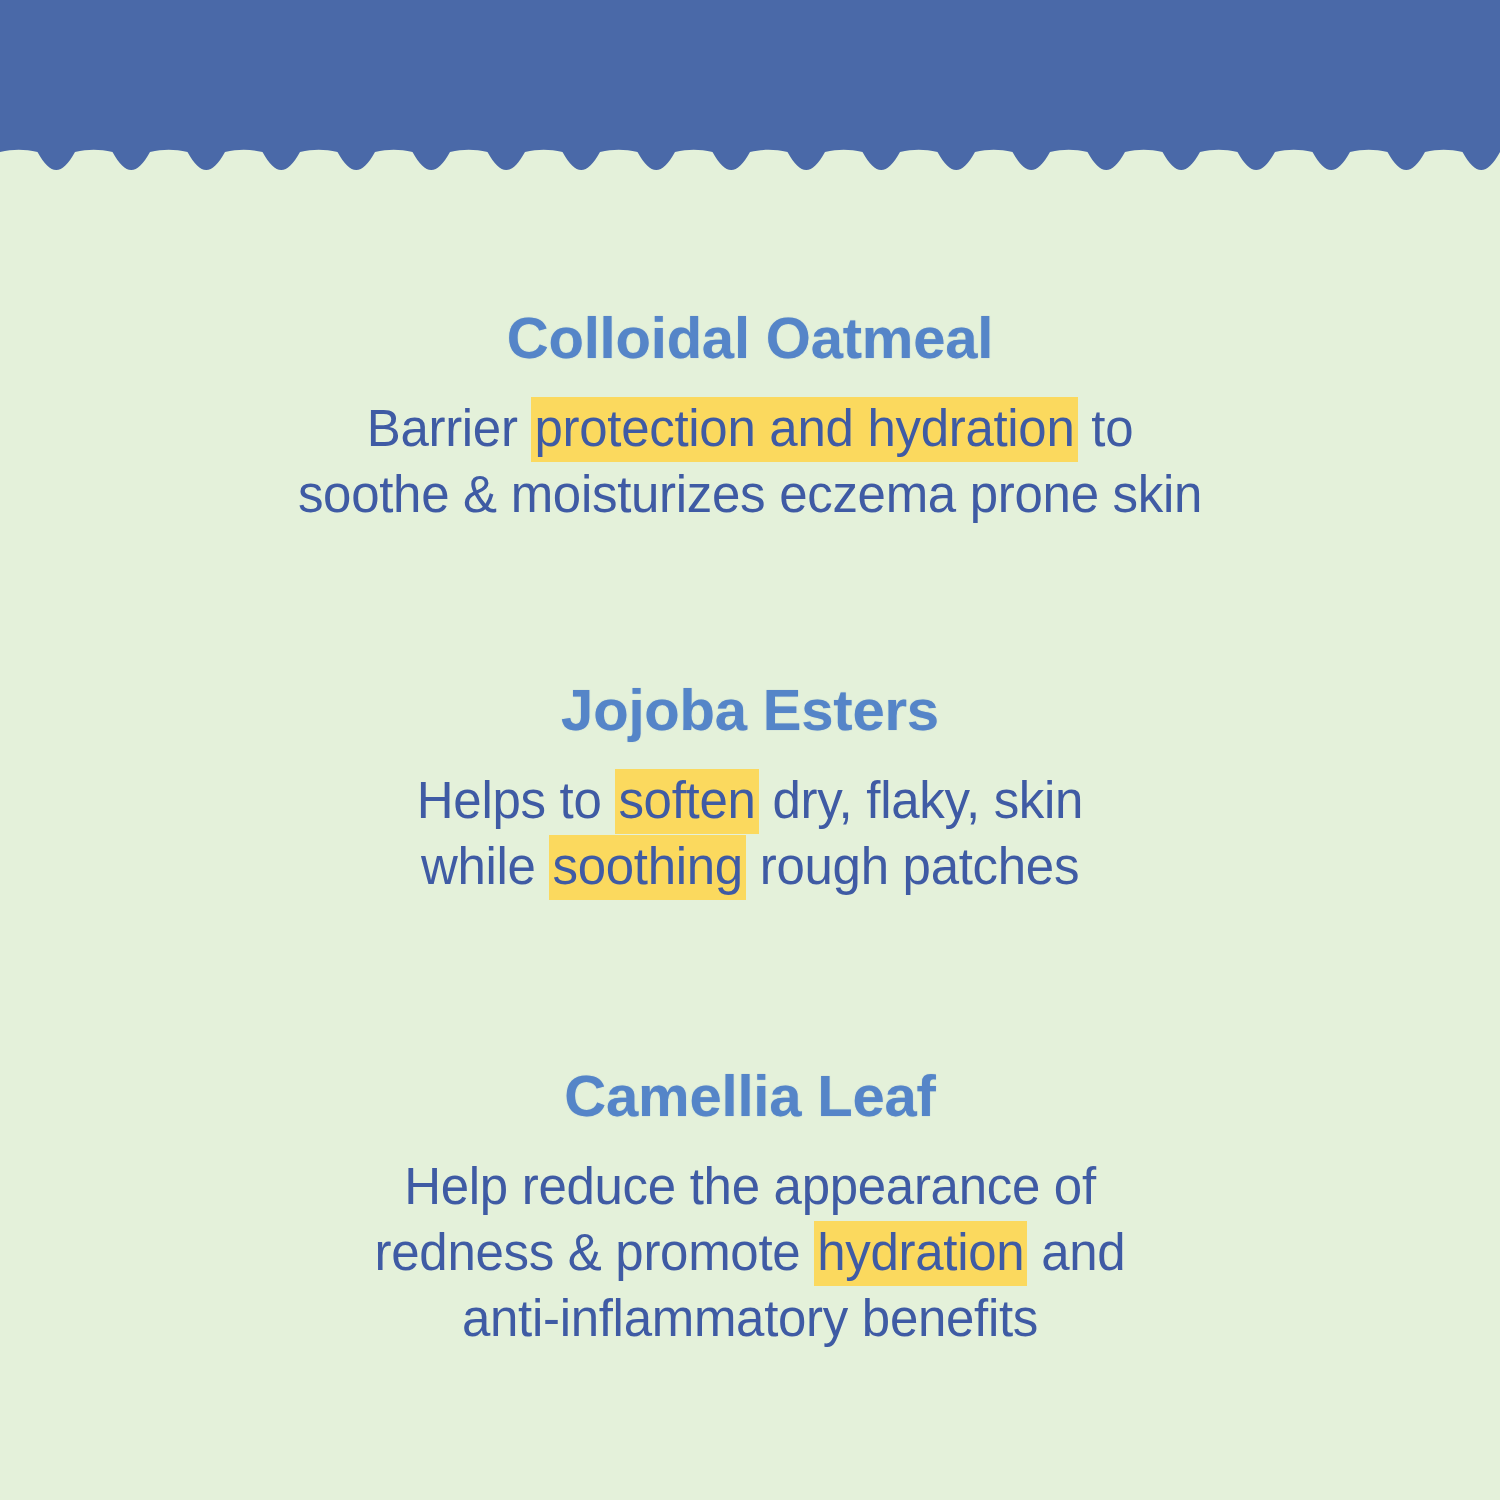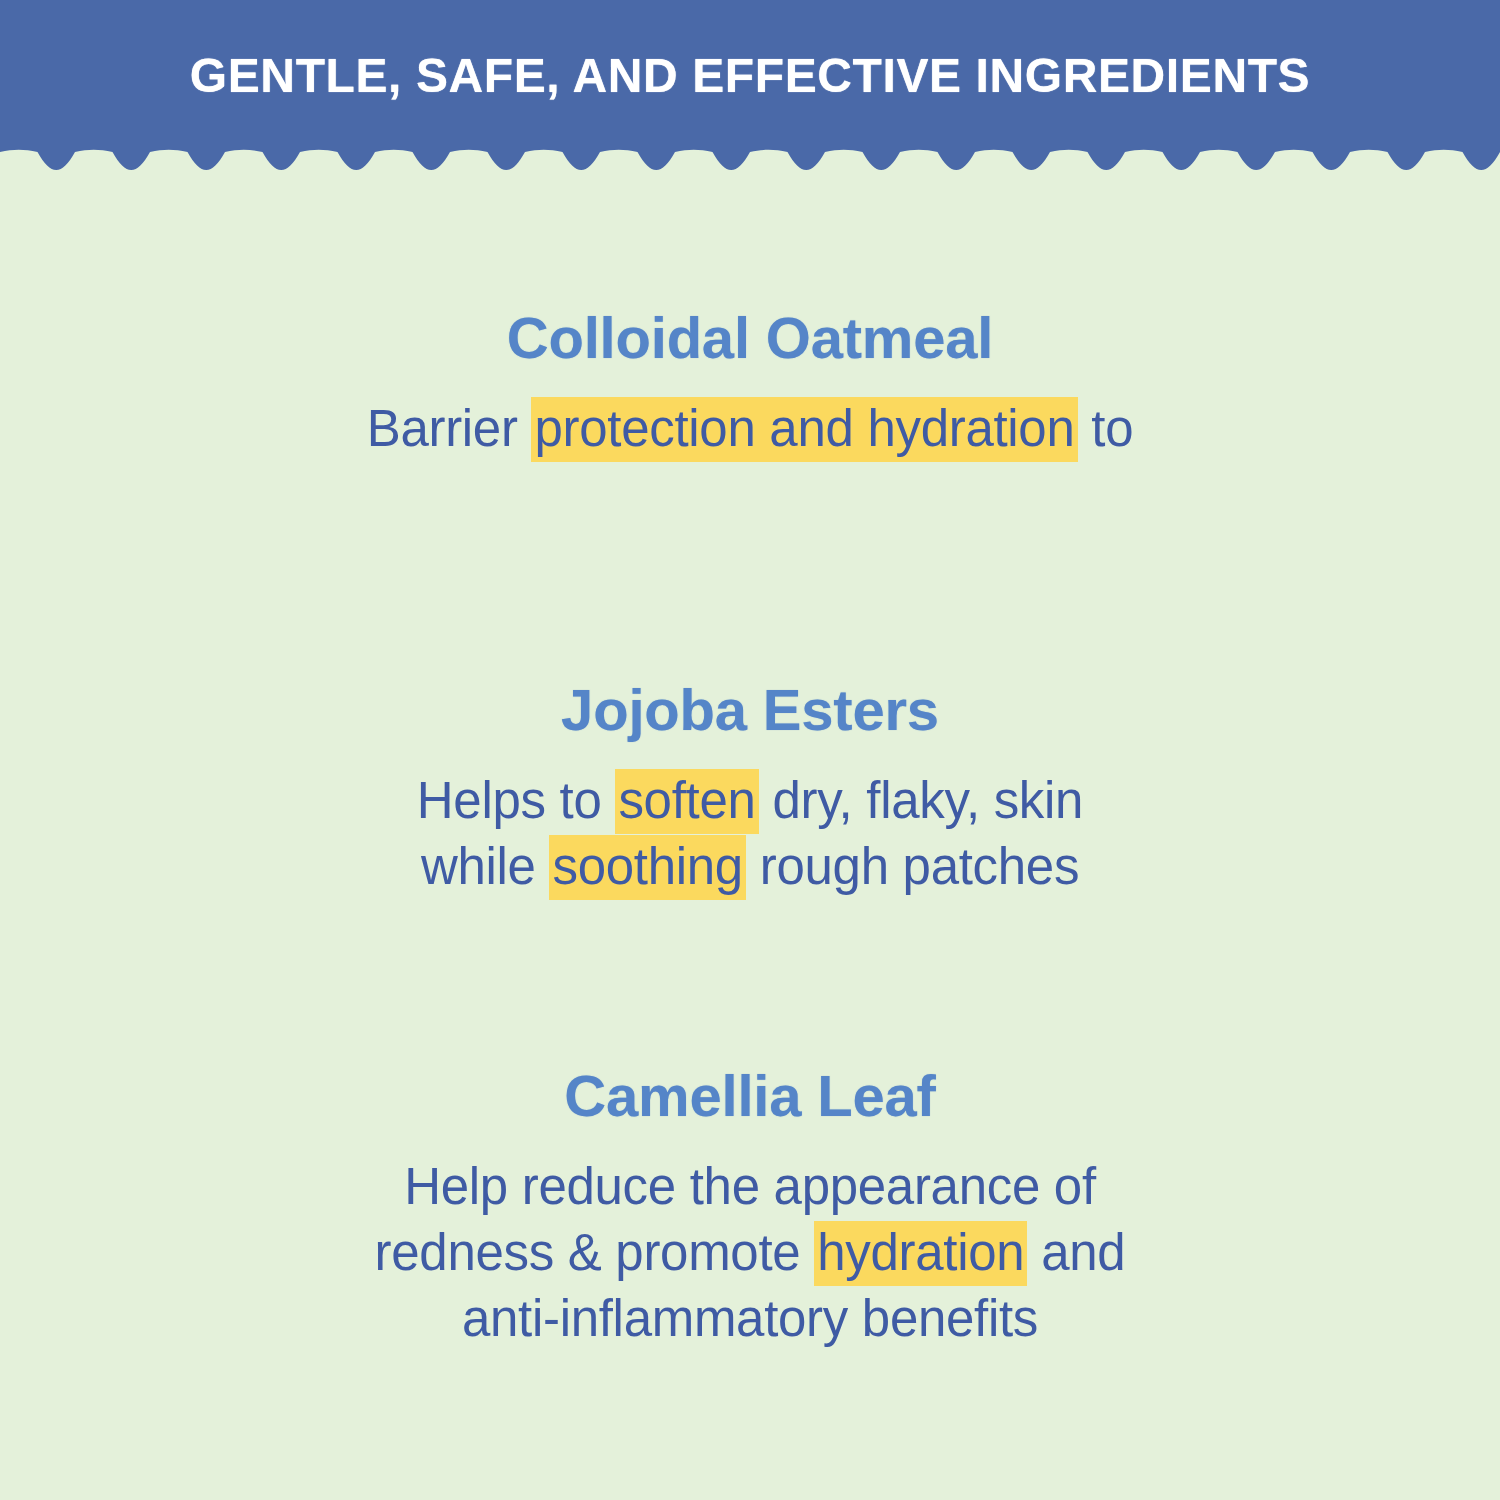--- a/index.html
+++ b/index.html
@@ -100,29 +100,29 @@
     -webkit-box-decoration-break: clone;
   }
 </style>
 </head>
 <body>
 
 <div class="banner">
   <svg class="banner-bg" viewBox="0 0 1500 176" preserveAspectRatio="none" xmlns="http://www.w3.org/2000/svg">
     <path id="banner-path" d="M0,0 L1500,0 L1500,152 C1486.5,176.15 1476,176.15 1462.5,152 C1449,149.125 1438.5,149.125 1425,152 C1411.5,176.15 1401,176.15 1387.5,152 C1374,149.125 1363.5,149.125 1350,152 C1336.5,176.15 1326,176.15 1312.5,152 C1299,149.125 1288.5,149.125 1275,152 C1261.5,176.15 1251,176.15 1237.5,152 C1224,149.125 1213.5,149.125 1200,152 C1186.5,176.15 1176,176.15 1162.5,152 C1149,149.125 1138.5,149.125 1125,152 C1111.5,176.15 1101,176.15 1087.5,152 C1074,149.125 1063.5,149.125 1050,152 C1036.5,176.15 1026,176.15 1012.5,152 C999,149.125 988.5,149.125 975,152 C961.5,176.15 951,176.15 937.5,152 C924,149.125 913.5,149.125 900,152 C886.5,176.15 876,176.15 862.5,152 C849,149.125 838.5,149.125 825,152 C811.5,176.15 801,176.15 787.5,152 C774,149.125 763.5,149.125 750,152 C736.5,176.15 726,176.15 712.5,152 C699,149.125 688.5,149.125 675,152 C661.5,176.15 651,176.15 637.5,152 C624,149.125 613.5,149.125 600,152 C586.5,176.15 576,176.15 562.5,152 C549,149.125 538.5,149.125 525,152 C511.5,176.15 501,176.15 487.5,152 C474,149.125 463.5,149.125 450,152 C436.5,176.15 426,176.15 412.5,152 C399,149.125 388.5,149.125 375,152 C361.5,176.15 351,176.15 337.5,152 C324,149.125 313.5,149.125 300,152 C286.5,176.15 276,176.15 262.5,152 C249,149.125 238.5,149.125 225,152 C211.5,176.15 201,176.15 187.5,152 C174,149.125 163.5,149.125 150,152 C136.5,176.15 126,176.15 112.5,152 C99,149.125 88.5,149.125 75,152 C61.5,176.15 51,176.15 37.5,152 C24,149.125 13.5,149.125 0,152 Z" fill="#4a69a8"></path>
   </svg>
-  <div class="banner-title">GENTLE, SAFE, AND EFFECTIVE INGREDIENTS</div>
 </div>
 
 <div class="content">
 
   <div class="section section-1">
     <div class="ing-title">Colloidal Oatmeal</div>
     <div class="ing-desc">
         <span class="line"><span>Barrier </span><mark class="hl">protection and hydration</mark><span> to</span></span>
+        <span class="line"><span>soothe &amp; moisturizes eczema prone skin</span></span>
       </div>
   </div>
 
   <div class="section section-3">
     <div class="ing-title">Camellia Leaf</div>
     <div class="ing-desc">
         <span class="line"><span>Help reduce the appearance of</span></span>
         <span class="line"><span>redness &amp; promote </span><mark class="hl">hydration</mark><span> and</span></span>
         <span class="line"><span>anti-inflammatory benefits</span></span>
       </div>

